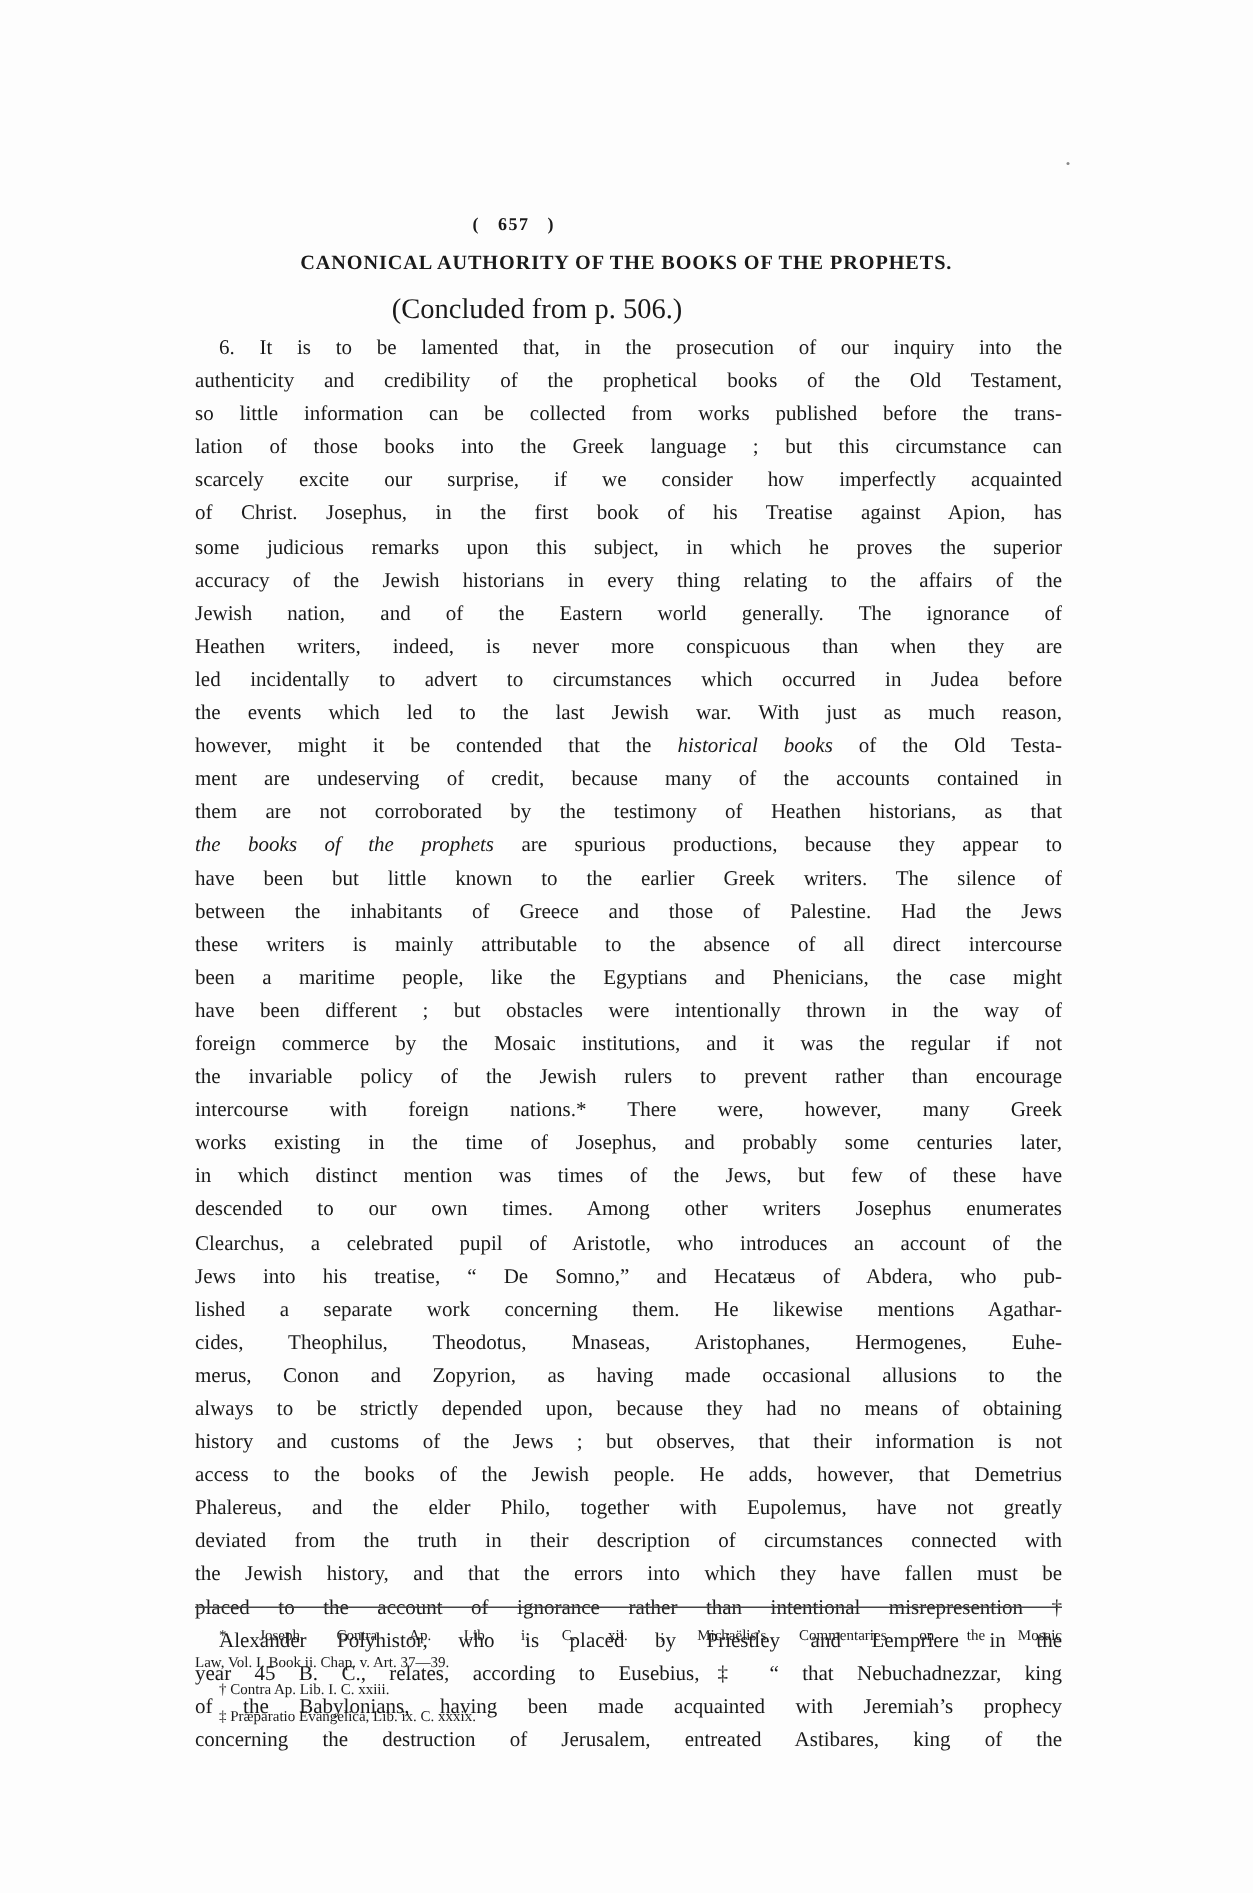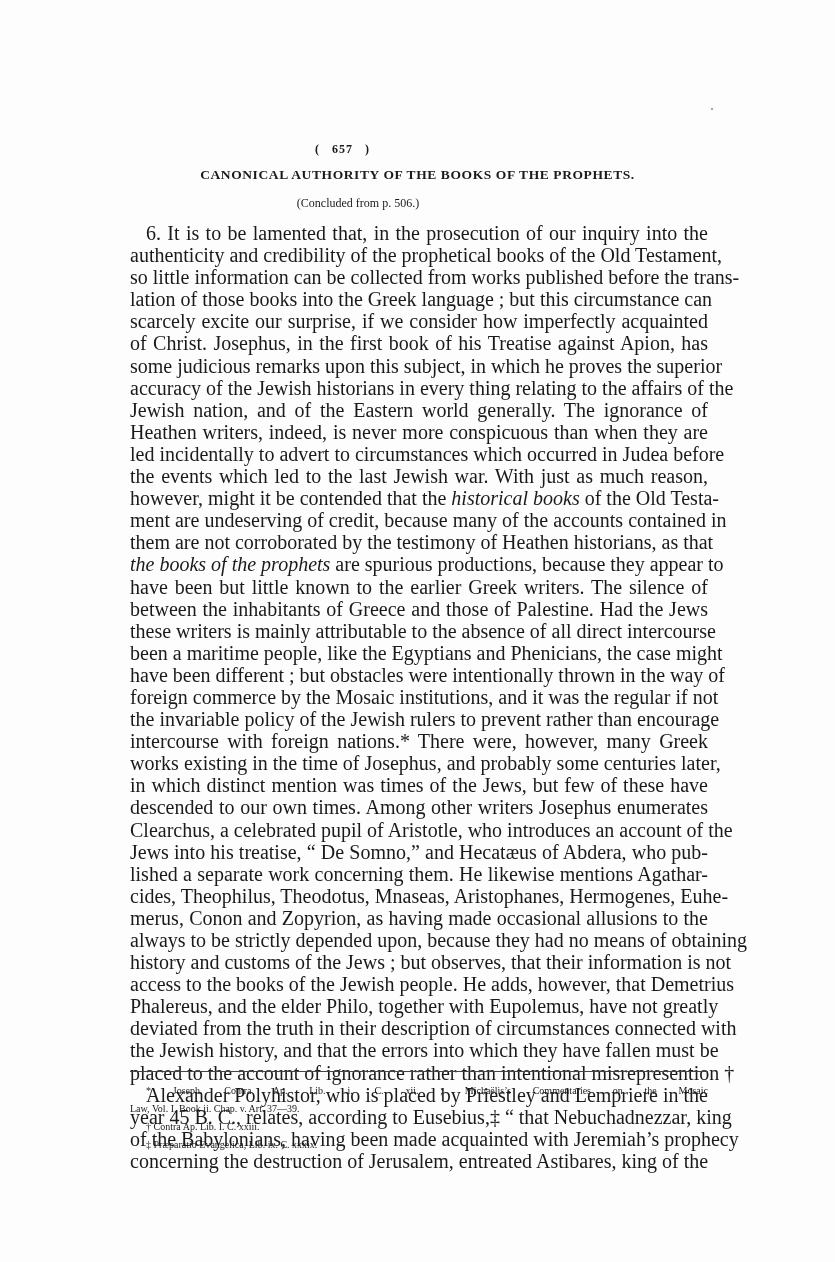--- a/index.html
+++ b/index.html
@@ -42,32 +42,32 @@
       font-size: 13.5px;
       font-weight: bold;
       letter-spacing: 0.6px;
     }
     .subtitle {
       position: absolute;
       top: 196px;
       left: 0;
       width: 716px;
       text-align: center;
-      font-size: 12px;
+      font-size: 19px;
     }
     .body-text {
       position: absolute;
       top: 222px;
       left: 130px;
       width: 578px;
     }
     .line {
       height: 22.1px;
       line-height: 22.1px;
-      font-size: 20px;
+      font-size: 14px;
       white-space: nowrap;
       text-align: justify;
       text-align-last: justify;
     }
     .line.indent {
       padding-left: 16px;
     }
     .line i { font-style: italic; }
     .rule {
       position: absolute;

